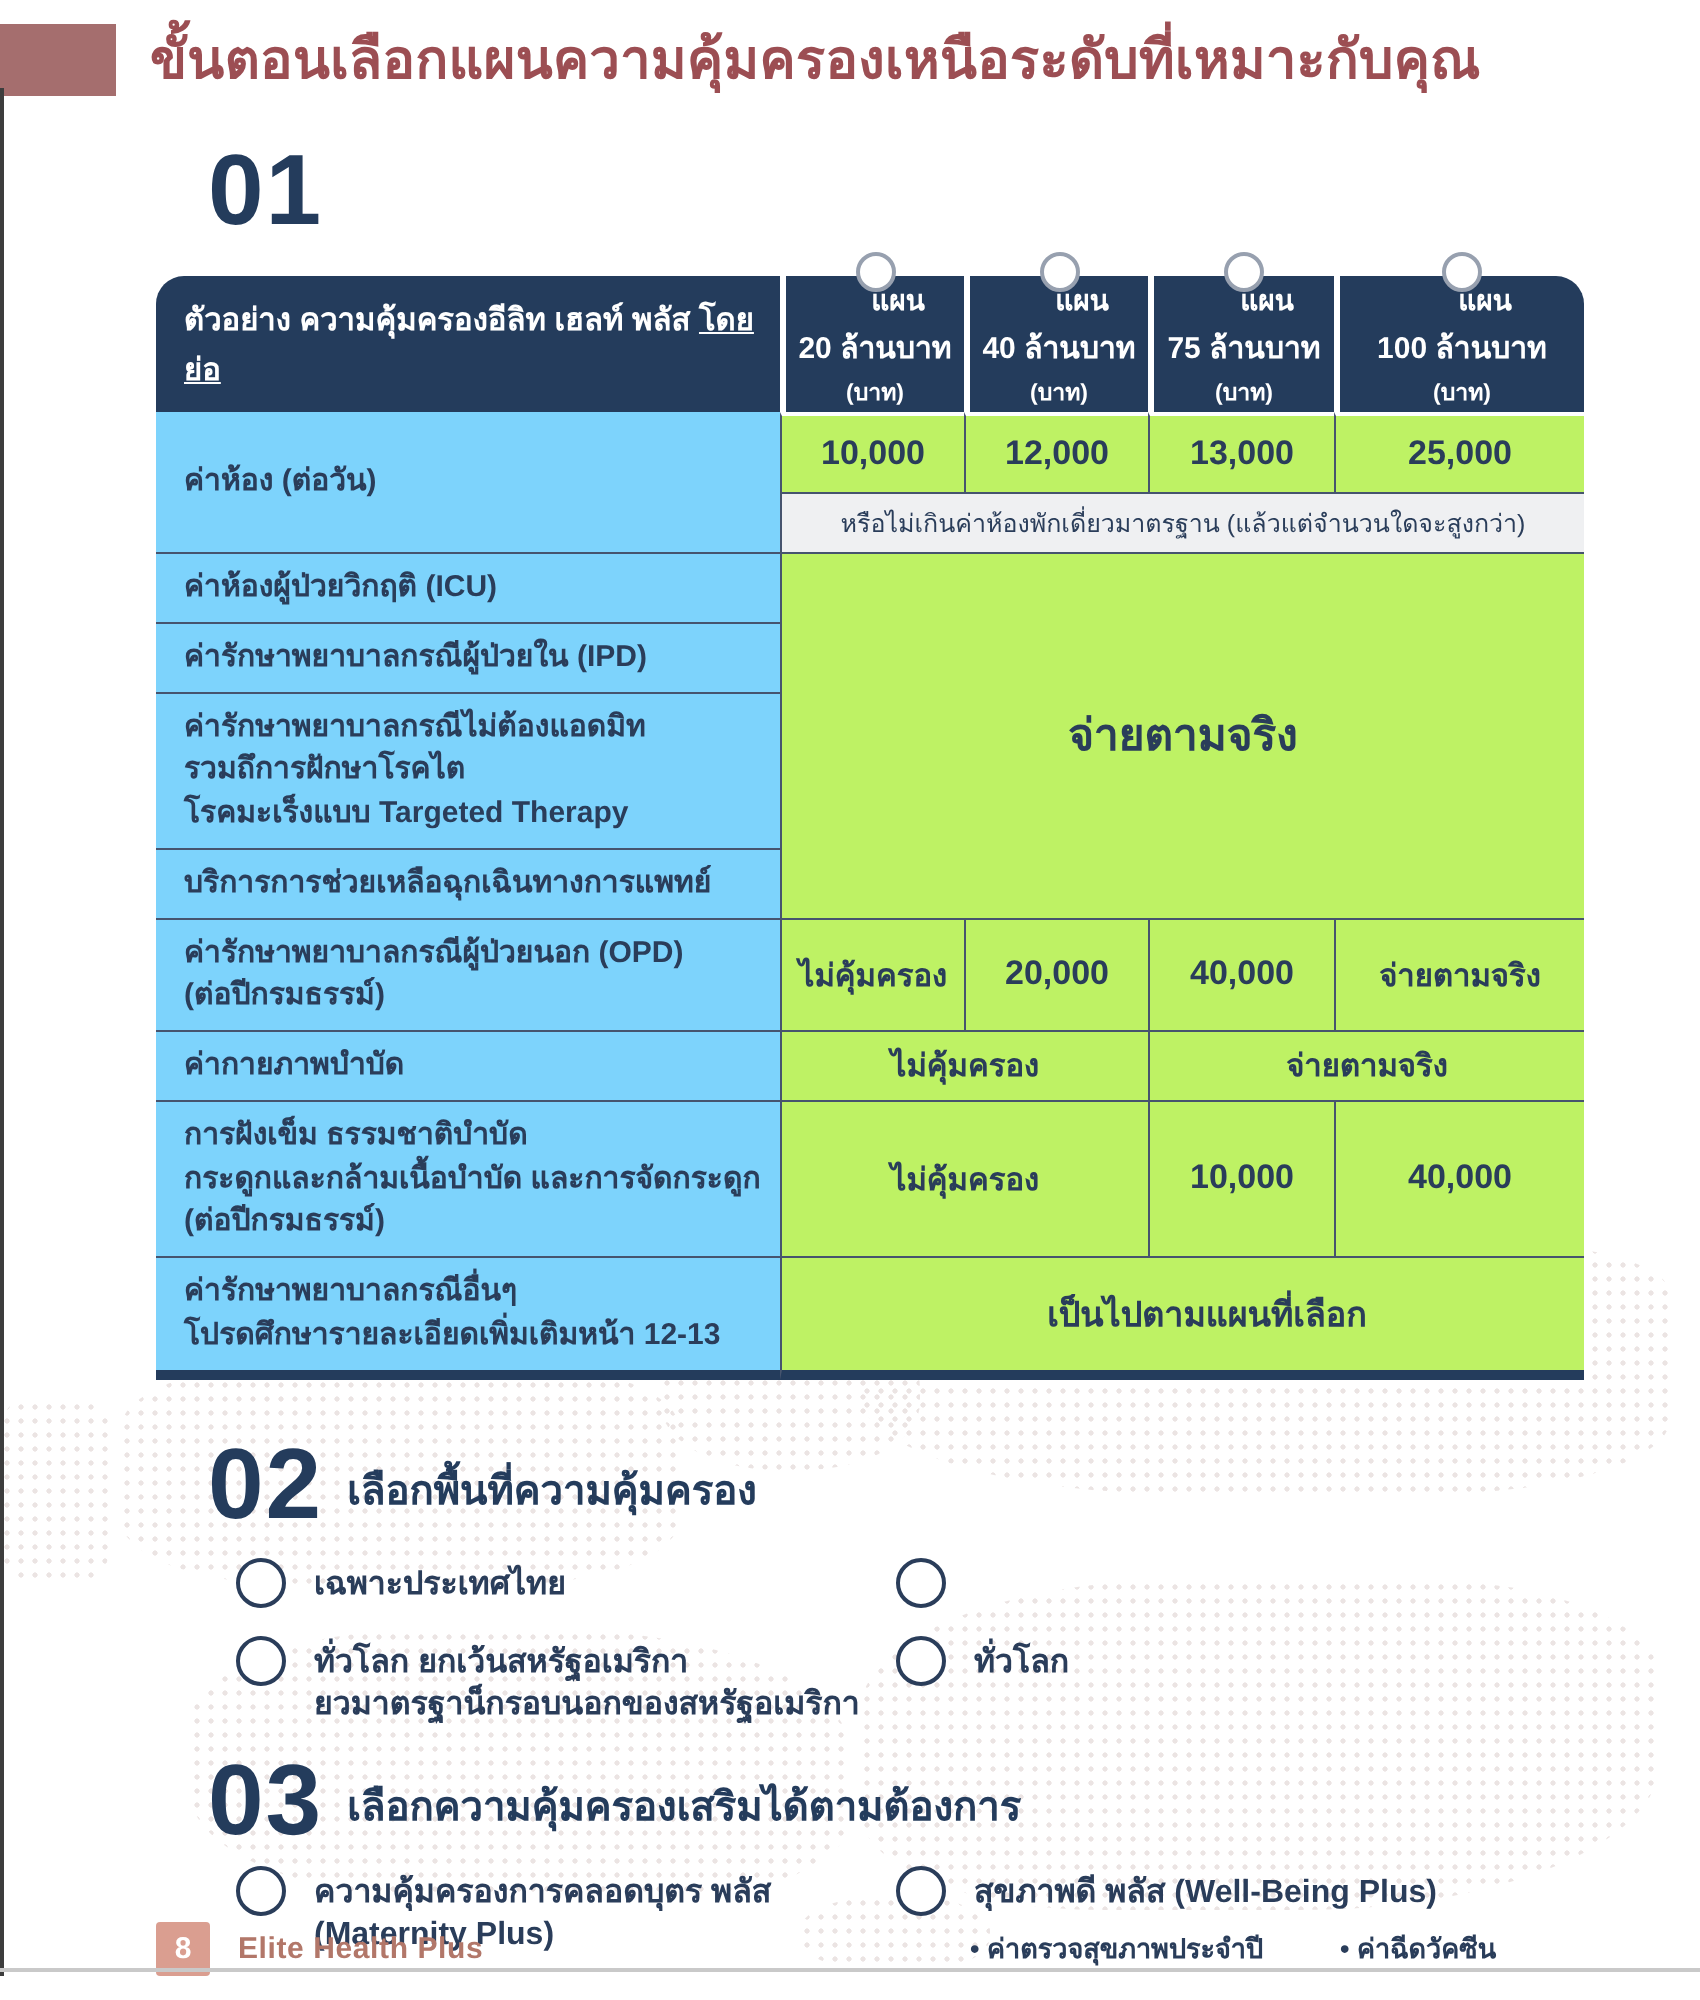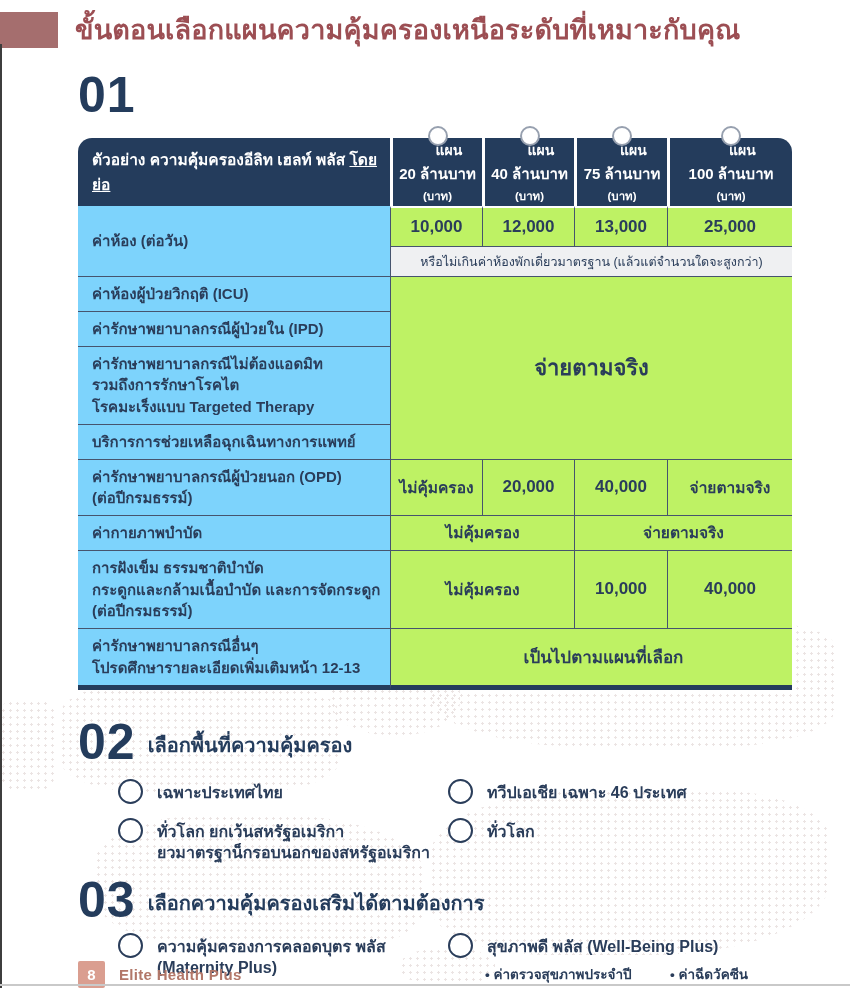--- a/index.html
+++ b/index.html
@@ -18,21 +18,21 @@
   .bottom-rule { position:absolute; left:0; right:0; bottom:2px; height:2px; background:#c9c9c9; z-index:3; }
 
   .content { position:relative; z-index:1; }
 
   
   .top-banner { display:flex; align-items:center; margin-top:8px; }
   .banner-square { width:58px; height:36px; background:#A56E6E; flex-shrink:0; }
   .page-title { color:#9C4E53; font-size:27px; font-weight:bold; margin-left:17px; letter-spacing:.2px; }
 
   
-  .step { display:flex; align-items:flex-end; margin-left:78px; }
+  .step { display:flex; align-items:flex-end; margin-left:104px; }
   .step-num { font-size:50px; font-weight:bold; color:#243C5C; line-height:.9; letter-spacing:1px; }
   .step-title { font-size:20px; font-weight:bold; color:#243C5C; margin-left:12px; padding-bottom:4px; }
   #step1 { margin-top:22px; }
   #step2 { margin-top:30px; }
   #step3 { margin-top:14px; }
 
   
   table.plan-table { margin:20px 0 0 78px; width:714px; border-collapse:separate; border-spacing:0; table-layout:fixed; }
   .plan-table th, .plan-table td { box-sizing:border-box; vertical-align:middle; }
   th.h-left {
@@ -157,21 +157,21 @@
       <tr>
         <td class="lbl bt" style="height:33px">ค่าห้องผู้ป่วยวิกฤติ (ICU)</td>
         <td class="val big bl bt" colspan="4" rowspan="4">จ่ายตามจริง</td>
       </tr>
       <tr>
         <td class="lbl bt" style="height:33px">ค่ารักษาพยาบาลกรณีผู้ป่วยใน (IPD)</td>
       </tr>
       <tr>
         <td class="lbl bt" style="height:62px">
           <div>ค่ารักษาพยาบาลกรณีไม่ต้องแอดมิท</div>
-          <div>รวมถึงการรักษาโรคไต</div>
+          <div>รวมถึการฝักษาโรคไต</div>
           <div>โรคมะเร็งแบบ Targeted Therapy</div>
         </td>
       </tr>
       <tr>
         <td class="lbl bt" style="height:31px">บริการการช่วยเหลือฉุกเฉินทางการแพทย์</td>
       </tr>
 
       <tr>
         <td class="lbl bt" style="height:52px">
           <div>ค่ารักษาพยาบาลกรณีผู้ป่วยนอก (OPD)</div>
@@ -215,21 +215,20 @@
       <div class="step-title">เลือกพื้นที่ความคุ้มครอง</div>
     </div>
 
     <div class="options" id="step2-options">
       <div class="opt">
         <div class="radio"></div>
         <div class="opt-label">เฉพาะประเทศไทย</div>
       </div>
       <div class="opt">
         <div class="radio"></div>
-        <div class="opt-label">ทวีปเอเชีย เฉพาะ 46 ประเทศ</div>
       </div>
       <div class="opt">
         <div class="radio"></div>
         <div class="opt-label">
           <div>ทั่วโลก ยกเว้นสหรัฐอเมริกา</div>
           <div>ยวมาตรฐาน็กรอบนอกของสหรัฐอเมริกา</div>
         </div>
       </div>
       <div class="opt">
         <div class="radio"></div>

